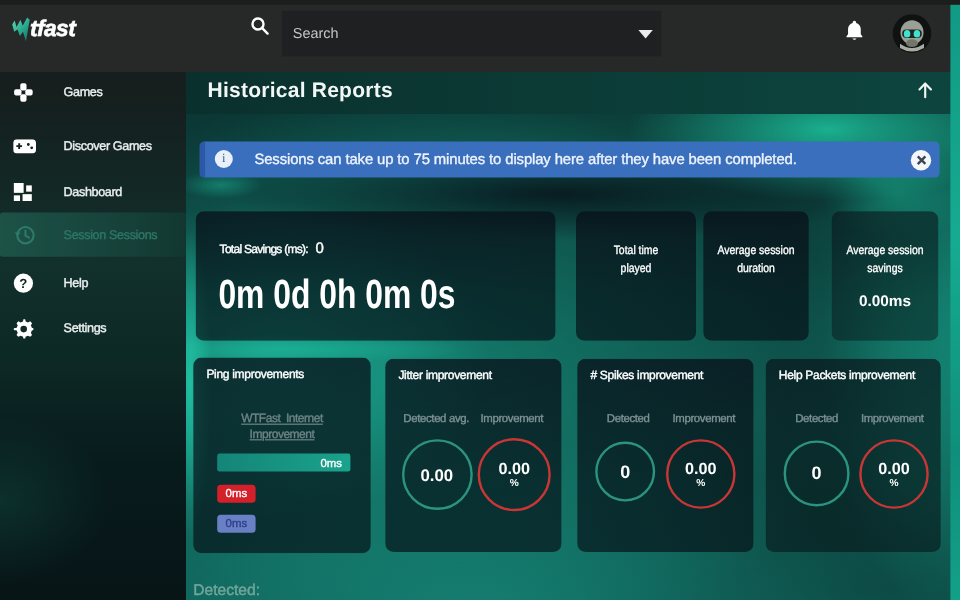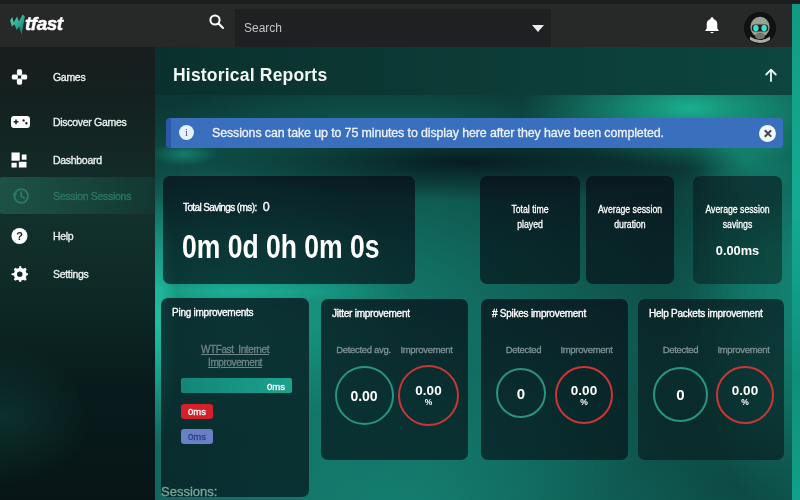--- a/index.html
+++ b/index.html
@@ -20,21 +20,21 @@
     radial-gradient(ellipse 130px 270px at 745px 300px, rgba(20,145,125,.3), rgba(20,145,125,0) 70%),
     radial-gradient(ellipse 520px 340px at 340px 320px, rgba(24,160,138,.62), rgba(24,160,138,0) 72%),
     radial-gradient(ellipse 350px 80px at 420px 128px, rgba(20,135,112,.25), rgba(20,135,112,0) 72%),
     radial-gradient(ellipse 540px 200px at 400px 512px, rgba(25,165,145,.42), rgba(25,165,145,0) 72%),
     radial-gradient(ellipse 420px 220px at 720px 490px, rgba(6,36,36,.32), rgba(6,36,36,0) 70%),
     linear-gradient(180deg, #0a2e2e 0%, #0c3f3b 35%, #0e4f48 70%, #0f5750 100%);
 }
 .abs { position:absolute; }
 
 
-#topbar { left:0; top:0; width:800px; height:47px; background:#272828; }
+#topbar { left:0; top:0; width:800px; height:60px; background:#272828; }
 #topbar .topstrip { left:0; top:0; width:800px; height:4px; background:#1c1d1d; position:absolute; }
 #logo { left:10px; top:13px; position:absolute; height:26px; white-space:nowrap; }
 #logo .tfast { display:inline-block; font-style:italic; font-weight:bold; font-size:19px; color:#fff; -webkit-text-stroke:0.5px #fff; letter-spacing:-0.5px; }
 #searchicon { left:208px; top:13px; position:absolute; }
 #searchbox { left:235px; top:9px; width:316px; height:38px; background:#1f2021; position:absolute; }
 #searchbox .ph { position:absolute; left:9px; top:50%; transform:translateY(-50%); font-size:12px; color:#c3c7c6; }
 #searchbox .caret { position:absolute; right:7px; top:16px; width:0; height:0; border-left:6px solid transparent; border-right:6px solid transparent; border-top:7px solid #ececec; }
 #bell { left:704px; top:16px; position:absolute; }
 #avatar { left:744px; top:12px; position:absolute; width:32px; height:32px; border-radius:50%; background:#101312; overflow:hidden; }
 
@@ -58,32 +58,32 @@
 #banner .info { position:absolute; left:8px; top:7px; width:15px; height:15px; border-radius:50%; background:#e8f1f9; color:#44607e; font-size:10.5px; text-align:center; line-height:15px; font-family:"Liberation Serif",serif; }
 #banner .msg { position:absolute; left:41px; top:50%; transform:translateY(-50%); font-size:12.4px; color:#eef4fc; -webkit-text-stroke:0.3px #eef4fc; letter-spacing:-0.1px; white-space:nowrap; }
 #banner .close { position:absolute; right:7px; top:7px; width:17px; height:17px; border-radius:50%; background:#f4f8fb; }
 #banner .close:before, #banner .close:after { content:""; position:absolute; left:7.6px; top:4px; width:1.8px; height:9px; background:#3a4752; }
 #banner .close:before { transform:rotate(45deg); }
 #banner .close:after { transform:rotate(-45deg); }
 
 .card { position:absolute; background:linear-gradient(180deg, rgba(12,20,32,.30), rgba(6,18,22,0) 65%), rgba(6,15,22,0.67); border-radius:7px; }
 
 
-#c1 { left:163px; top:176px; width:252px; height:108px; }
+#c1 { left:163px; top:176px; width:300px; height:108px; }
 #c1 .sm { position:absolute; left:20px; top:24px; font-size:10px; letter-spacing:-0.6px; color:#fff; -webkit-text-stroke:0.35px #fff; }
 #c1 .sm .zero { font-size:12.5px; letter-spacing:0; margin-left:4px; }
 #c1 .big { position:absolute; left:19px; top:51px; font-size:34px; font-weight:bold; color:#fff; transform:scaleX(0.78); transform-origin:left center; white-space:nowrap; }
 #c2 { left:480px; top:176px; width:100px; height:108px; }
 #c3 { left:586px; top:176px; width:88px; height:108px; }
 #c4 { left:693px; top:176px; width:89px; height:108px; background:linear-gradient(180deg, rgba(12,20,32,.22), rgba(6,18,22,0) 65%), rgba(8,24,26,0.5); }
 .cdesc { position:absolute; width:100%; text-align:center; font-size:10px; color:#fff; -webkit-text-stroke:0.3px #fff; line-height:15px; top:26px; transform:scaleX(0.87); }
 #c4 .val { position:absolute; width:100%; text-align:center; top:67px; font-size:12.8px; font-weight:bold; color:#fff; }
 
 
-#p1 { left:161px; top:298px; width:148px; height:199px; }
+#p1 { left:161px; top:298px; width:148px; height:163px; }
 #p2 { left:321px; top:299px; width:147px; height:161px; }
 #p3 { left:481px; top:299px; width:147px; height:161px; }
 #p4 { left:638px; top:299px; width:146px; height:161px; background:linear-gradient(180deg, rgba(12,20,32,.26), rgba(6,18,22,0) 65%), rgba(7,19,23,0.58); }
 .ctitle { position:absolute; left:11px; top:9px; font-size:10px; letter-spacing:-0.25px; color:#fff; -webkit-text-stroke:0.35px #fff; white-space:nowrap; }
 .lbl { position:absolute; top:45px; text-align:center; font-size:9.5px; letter-spacing:-0.3px; color:#7e9295; -webkit-text-stroke:0.3px #7e9295; }
 .lbl1 { left:14px; width:57px; }
 .lbl2 { left:77px; width:57px; }
 .circ { position:absolute; border-radius:50%; display:flex; flex-direction:column; align-items:center; justify-content:center; color:#fff; font-weight:bold; }
 .circ .pct { font-size:8.5px; margin-top:-1px; }
 .tealc { border:2.5px solid #2b9480; }
@@ -249,13 +249,13 @@
   <div class="circ redc" style="left:74px; top:66.5px; width:58px; height:58px; font-size:13.5px;">0.00<span class="pct">%</span></div>
 </div>
 <div class="card" id="p4">
   <div class="ctitle">Help Packets improvement</div>
   <span class="lbl lbl1">Detected</span>
     <span class="lbl lbl2">Improvement</span>
   <div class="circ tealc" style="left:15px; top:68px; width:55px; height:55px; font-size:15px;">0</div>
   <div class="circ redc" style="left:78px; top:67px; width:58px; height:58px; font-size:13.5px;">0.00<span class="pct">%</span></div>
 </div>
 
-<div class="abs" id="sessions">Sessions:</div>
+<div class="abs" id="sessions">Detected:</div>
 
 </body></html>

